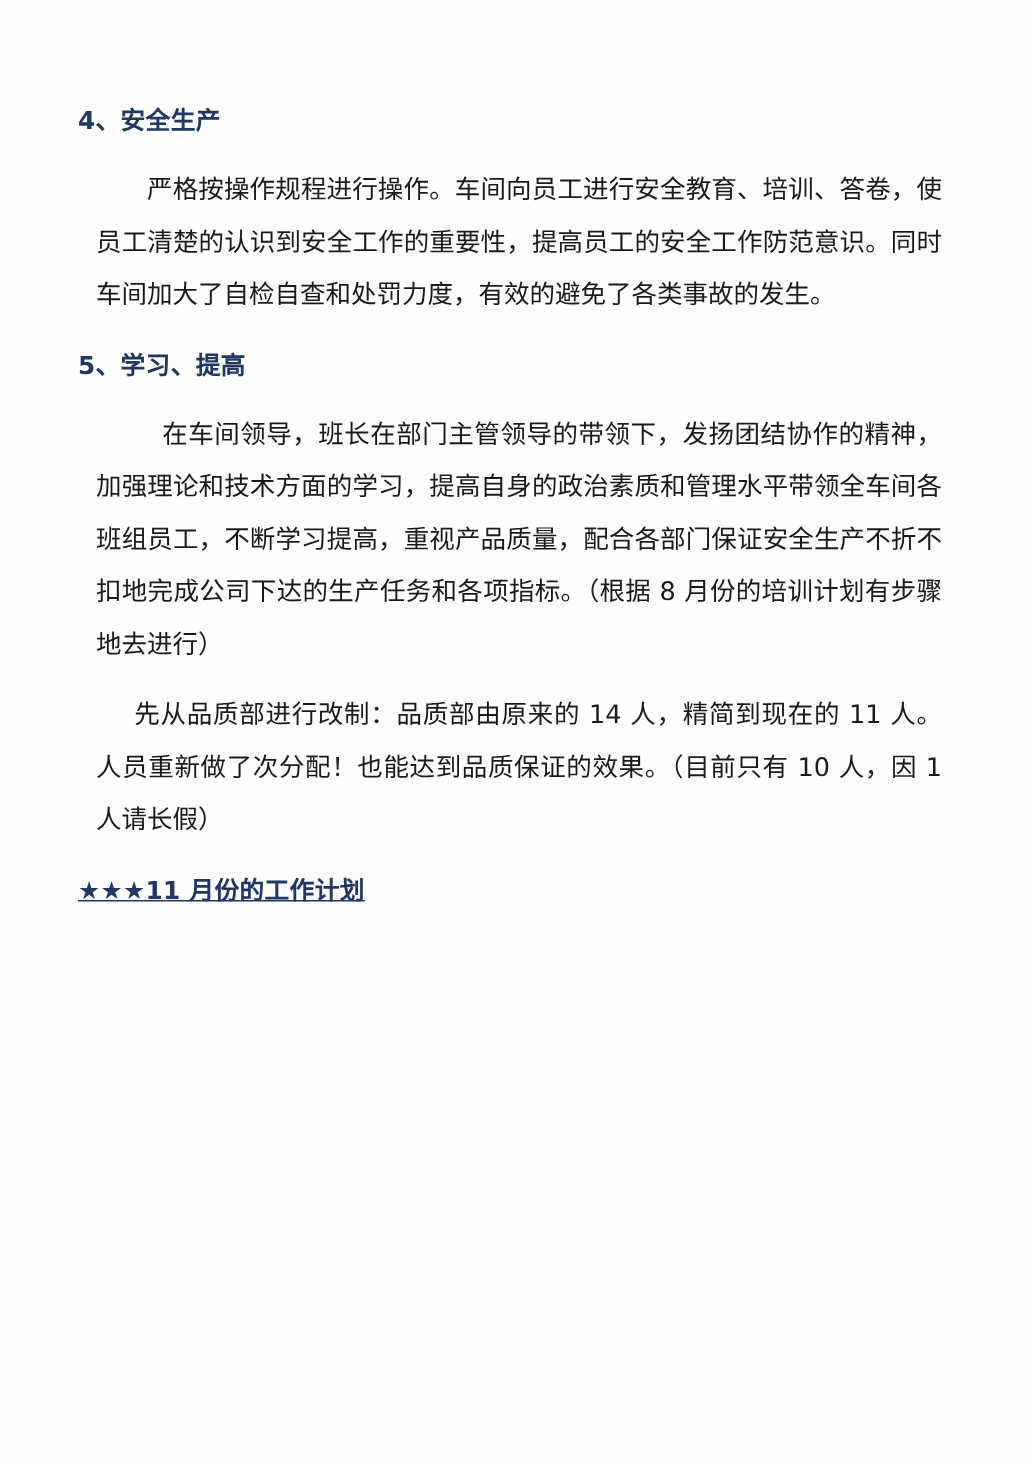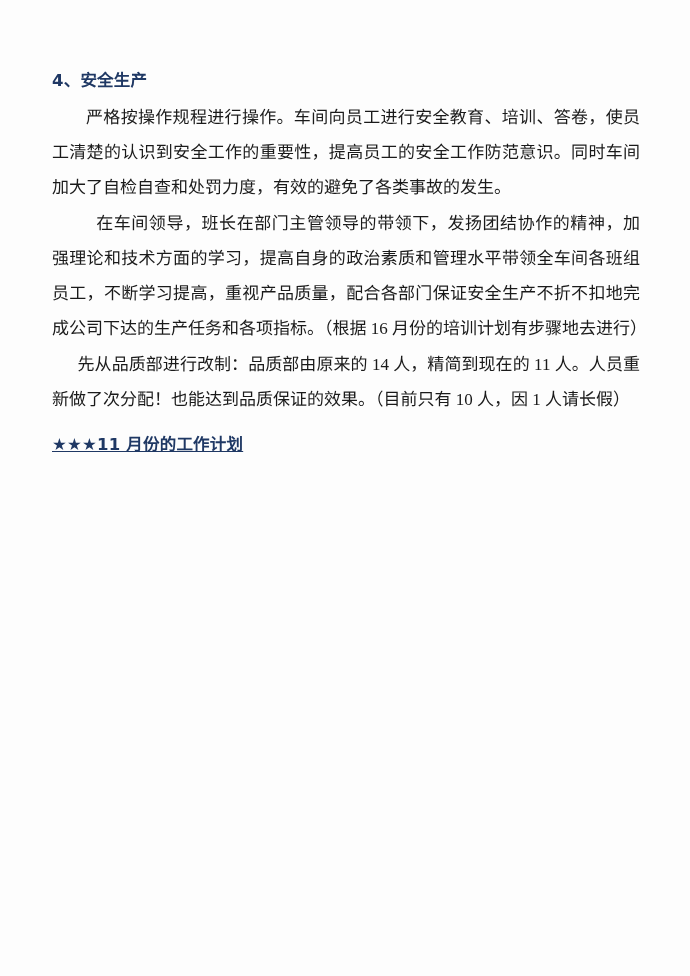--- a/index.html
+++ b/index.html
@@ -35,30 +35,29 @@
     letter-spacing: 0.2px;
     white-space: nowrap;
   }
   .heading-block {
     margin: 0 0 2px 0;
   }
   .heading-block.spaced-top {
     margin-top: 11px;
   }
   p.body-para {
-    margin: 0;
+    margin: 12px;
     padding: 0;
     font-size: 17px;
     line-height: 35px;
     color: #1a1a1a;
     text-align: justify;
     text-justify: inter-ideograph;
     letter-spacing: 0px;
     font-weight: normal;
-    font-family: Liberation Serif, serif;
   }
   p.indent-2 {
     text-indent: 2em;
   }
   p.indent-25 {
     text-indent: 2.6em;
   }
   p.indent-15 {
     text-indent: 1.5em;
   }
@@ -76,22 +75,25 @@
 <div class="page">
   <div class="doc-body">
 
     <div class="heading-block">
       <h2 class="section-heading">4、安全生产</h2>
     </div>
     <div class="para-block">
       <p class="body-para indent-2">严格按操作规程进行操作。车间向员工进行安全教育、培训、答卷，使员工清楚的认识到安全工作的重要性，提高员工的安全工作防范意识。同时车间加大了自检自查和处罚力度，有效的避免了各类事故的发生。</p>
     </div>
 
+    <div class="heading-block spaced-top">
+      <h2 class="section-heading">5、学习、提高</h2>
+    </div>
     <div class="para-block">
-      <p class="body-para indent-25">在车间领导，班长在部门主管领导的带领下，发扬团结协作的精神，加强理论和技术方面的学习，提高自身的政治素质和管理水平带领全车间各班组员工，不断学习提高，重视产品质量，配合各部门保证安全生产不折不扣地完成公司下达的生产任务和各项指标。（根据 16 月份的培训计划有步骤地去进行）</p>
+      <p class="body-para indent-25">在车间领导，班长在部门主管领导的带领下，发扬团结协作的精神，加强理论和技术方面的学习，提高自身的政治素质和管理水平带领全车间各班组员工，不断学习提高，重视产品质量，配合各部门保证安全生产不折不扣地完成公司下达的生产任务和各项指标。（根据 8 月份的培训计划有步骤地去进行）</p>
     </div>
 
     <div class="para-block">
       <p class="body-para indent-15">先从品质部进行改制：品质部由原来的 14 人，精简到现在的 11 人。人员重新做了次分配！也能达到品质保证的效果。（目前只有 10 人，因 1 人请长假）</p>
     </div>
 
     <div class="heading-block spaced-top">
       <h2 class="section-heading stars">★★★11 月份的工作计划</h2>
     </div>
 

